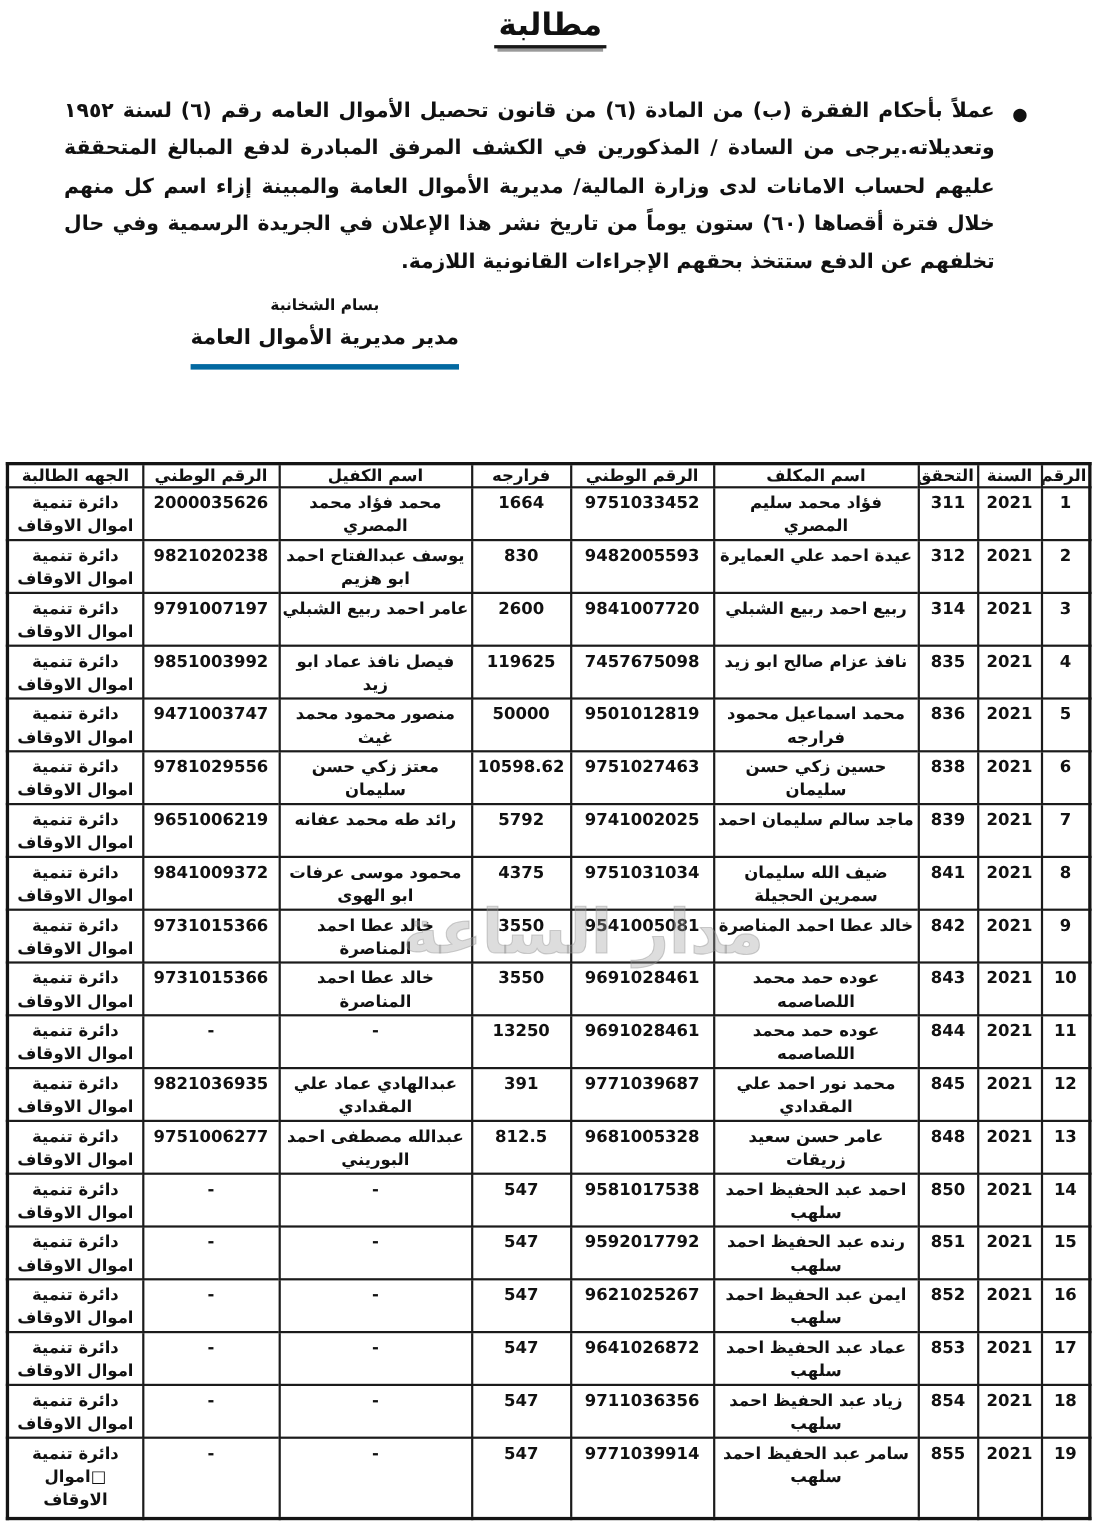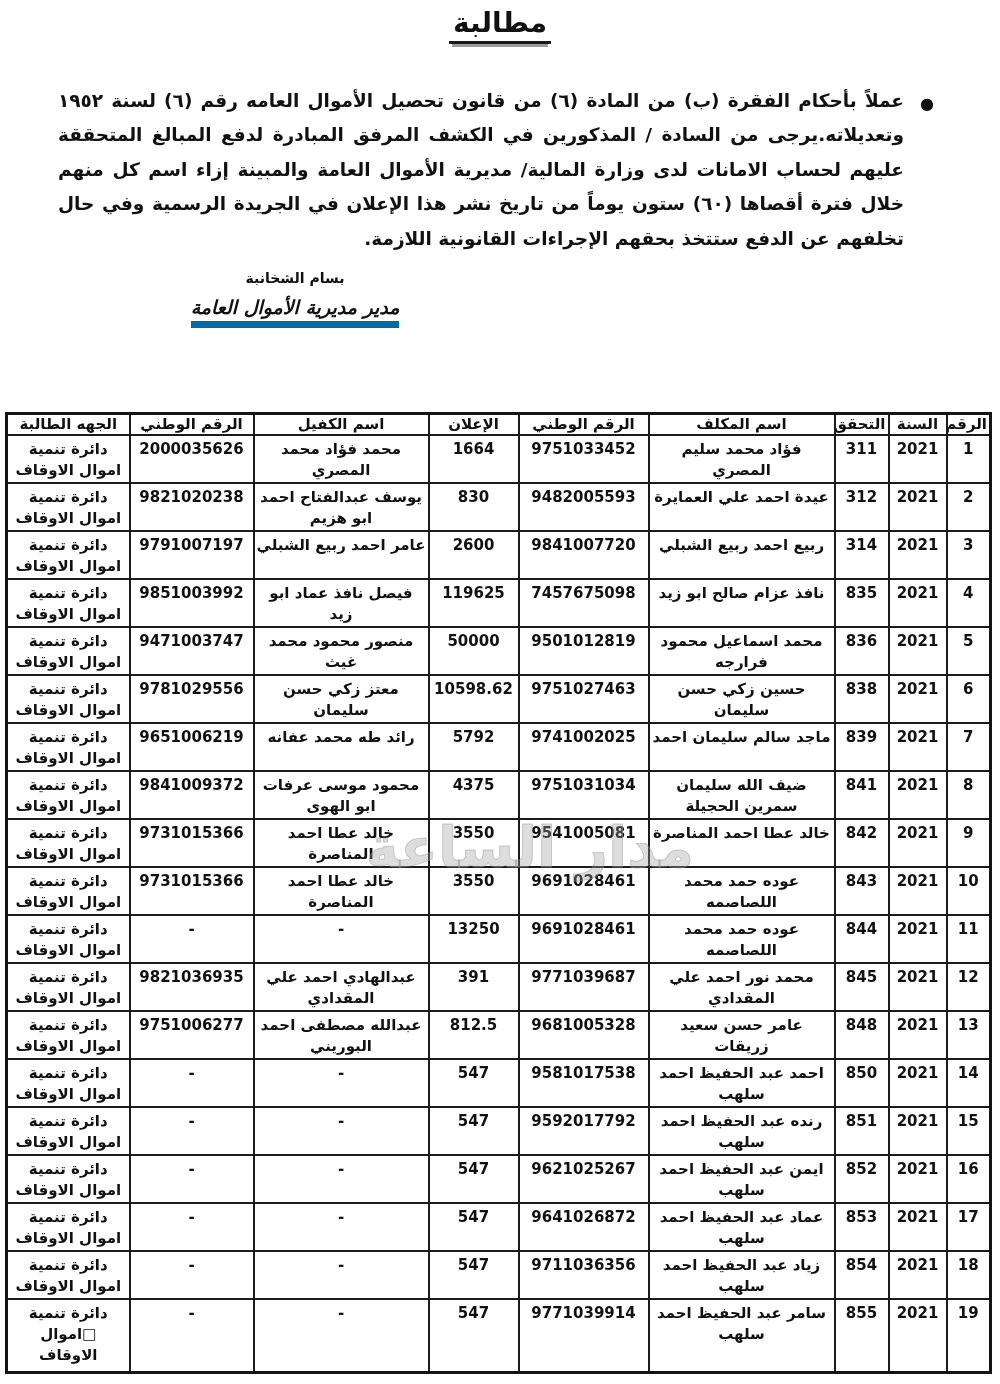--- a/index.html
+++ b/index.html
@@ -48,23 +48,22 @@
     width: 350px;
     margin: 14px 530px 0 0;
     text-align: center;
     font-weight: bold;
   }
   .sig-name { font-size: 14px; }
   .sig-title {
     display: inline-block;
     font-size: 19px;
     margin-top: 10px;
-    padding-bottom: 3px;
-    border-bottom: 7px solid #0369a1;
-    font-style: italic;
+    padding-bottom: 13px;
+    border-bottom: 5px solid #0369a1;
   }
 
   
   table.sheet {
     width: 984px;
     margin: 84px 8px 0 8px;
     border-collapse: collapse;
     table-layout: fixed;
     border: 3px solid #141414;
   }
@@ -136,21 +135,21 @@
     <col style="width:124px">
     <col style="width:123px">
   </colgroup>
   <thead>
     <tr>
       <th>الرقم</th>
       <th>السنة</th>
       <th>التحقق</th>
       <th>اسم المكلف</th>
       <th>الرقم الوطني</th>
-      <th>الإعلان</th>
+      <th>فرارجه</th>
       <th>اسم الكفيل</th>
       <th>الرقم الوطني</th>
       <th>الجهه الطالبة</th>
     </tr>
   </thead>
   <tbody>
       <tr>
         <td>1</td>
         <td>2021</td>
         <td>311</td>
@@ -271,21 +270,21 @@
         <td>-</td>
         <td>دائرة تنمية اموال الاوقاف</td>
       </tr>
       <tr>
         <td>12</td>
         <td>2021</td>
         <td>845</td>
         <td>محمد نور احمد علي المقدادي</td>
         <td>9771039687</td>
         <td>391</td>
-        <td>عبدالهادي احمد علي المقدادي</td>
+        <td>عبدالهادي عماد علي المقدادي</td>
         <td>9821036935</td>
         <td>دائرة تنمية اموال الاوقاف</td>
       </tr>
       <tr>
         <td>13</td>
         <td>2021</td>
         <td>848</td>
         <td>عامر حسن سعيد زريقات</td>
         <td>9681005328</td>
         <td>812.5</td>

